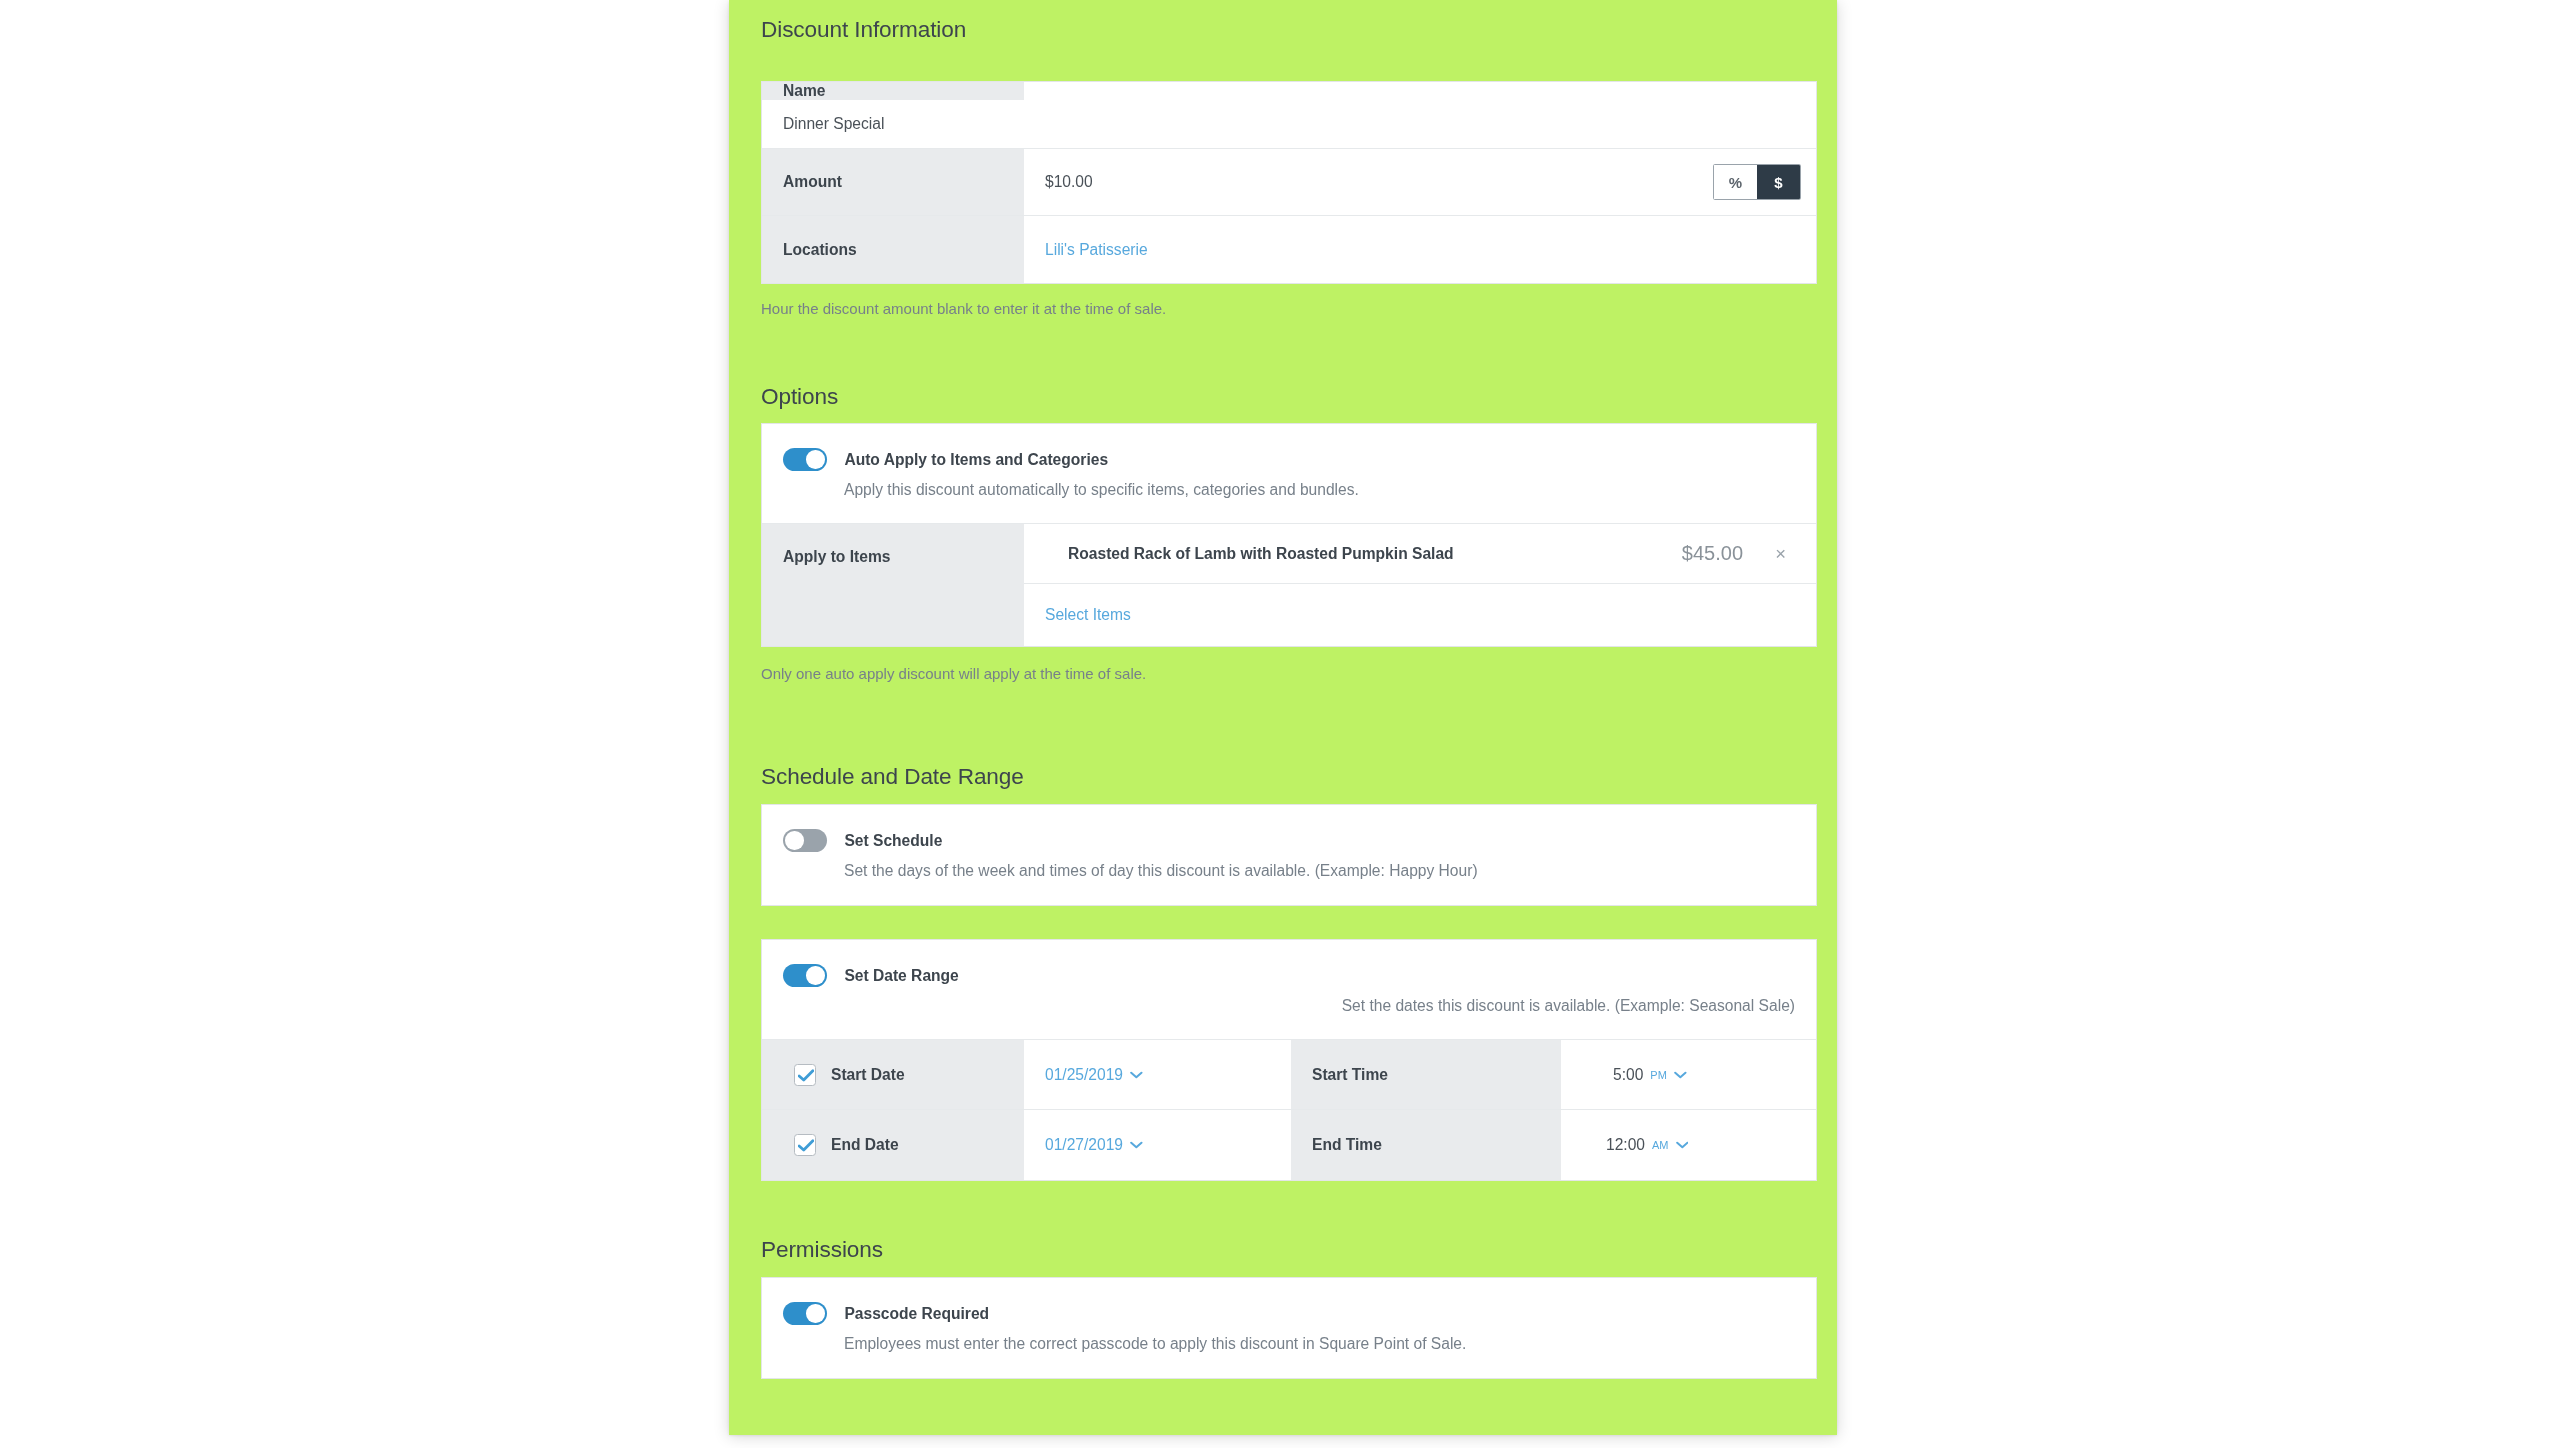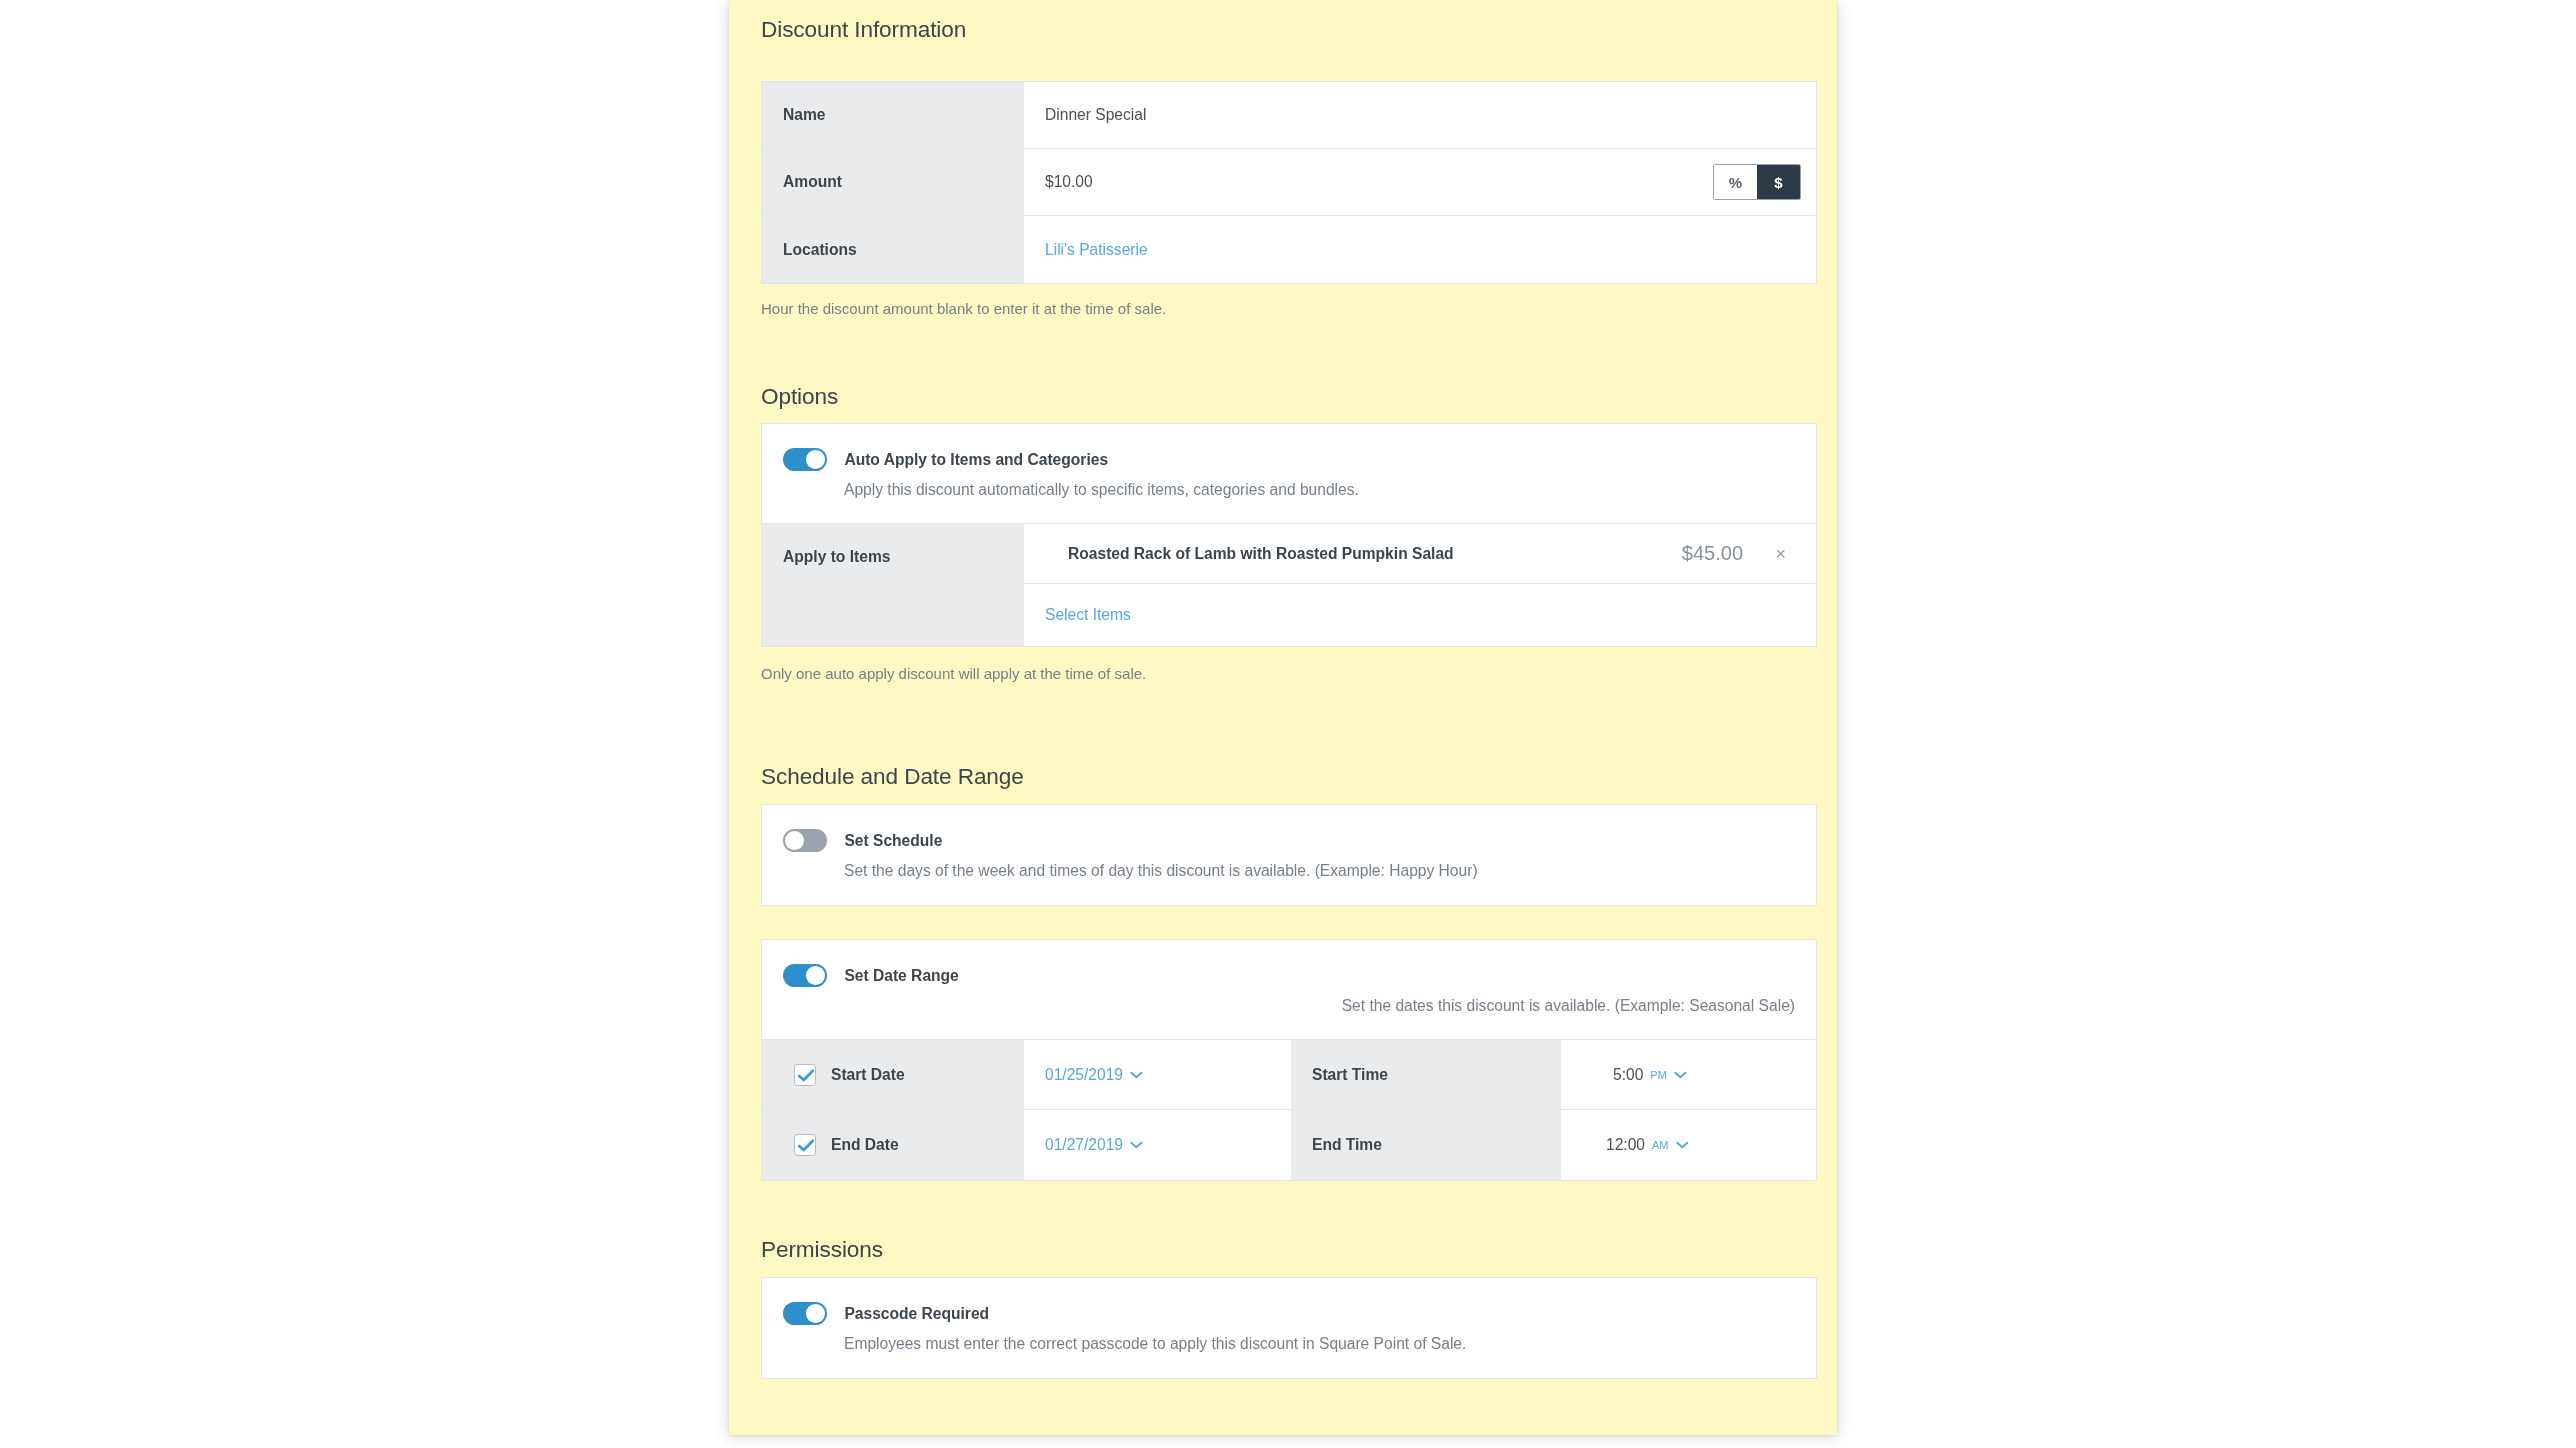--- a/index.html
+++ b/index.html
@@ -18,21 +18,21 @@
     background: #ffffff;
   }
 
   
   .card {
     position: absolute;
     left: 729px;
     top: 0px;
     width: 1108px;
     height: 1435px;
-    background: #fef9c3;
+    background: #bef264;
     box-shadow: 0 2.3px 15px rgba(0,0,0,0.16), 0 0.6px 2.9px rgba(0,0,0,0.10);
   }
 
   .card-inner {
     position: relative;
     padding: 0;
     height: 100%;
   }
 
   
@@ -225,21 +225,21 @@
 
 <div class="page-bg"></div>
 
 <div class="card">
  <div class="card-inner">
 
   <div class="section-heading" style="top:17.4px;">Discount Information</div>
 
   <div class="panel" style="top:81px;">
 
-    <div class="trow" style="height:67px;">
+    <div class="trow" style="height:67px;flex-direction:column;">
       <div class="tcell-label" style="width:262px;">Name</div>
       <div class="tcell-value">
         <span>Dinner Special</span>
       </div>
     </div>
 
     <div class="trow" style="height:67px;">
       <div class="tcell-label" style="width:262px;">Amount</div>
       <div class="tcell-value">
         <span>$10.00</span>

